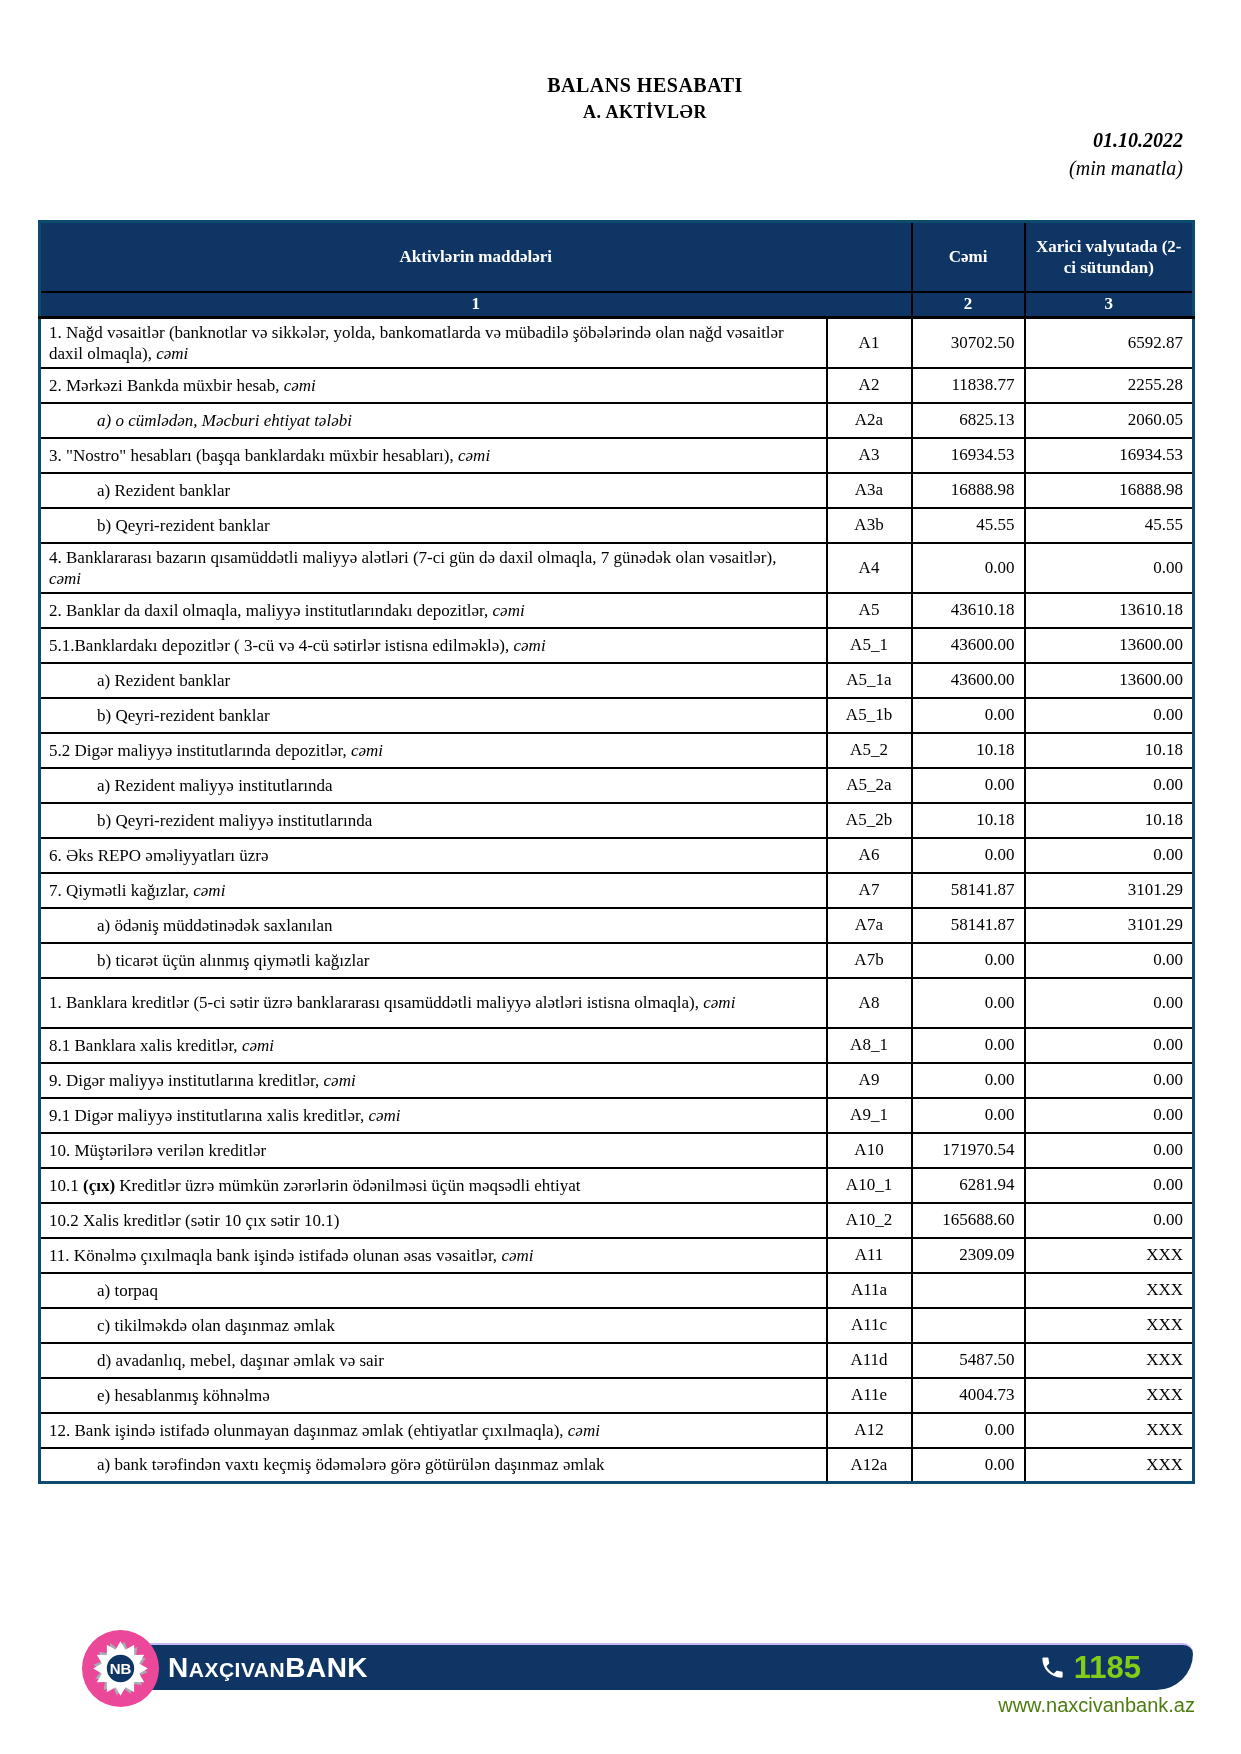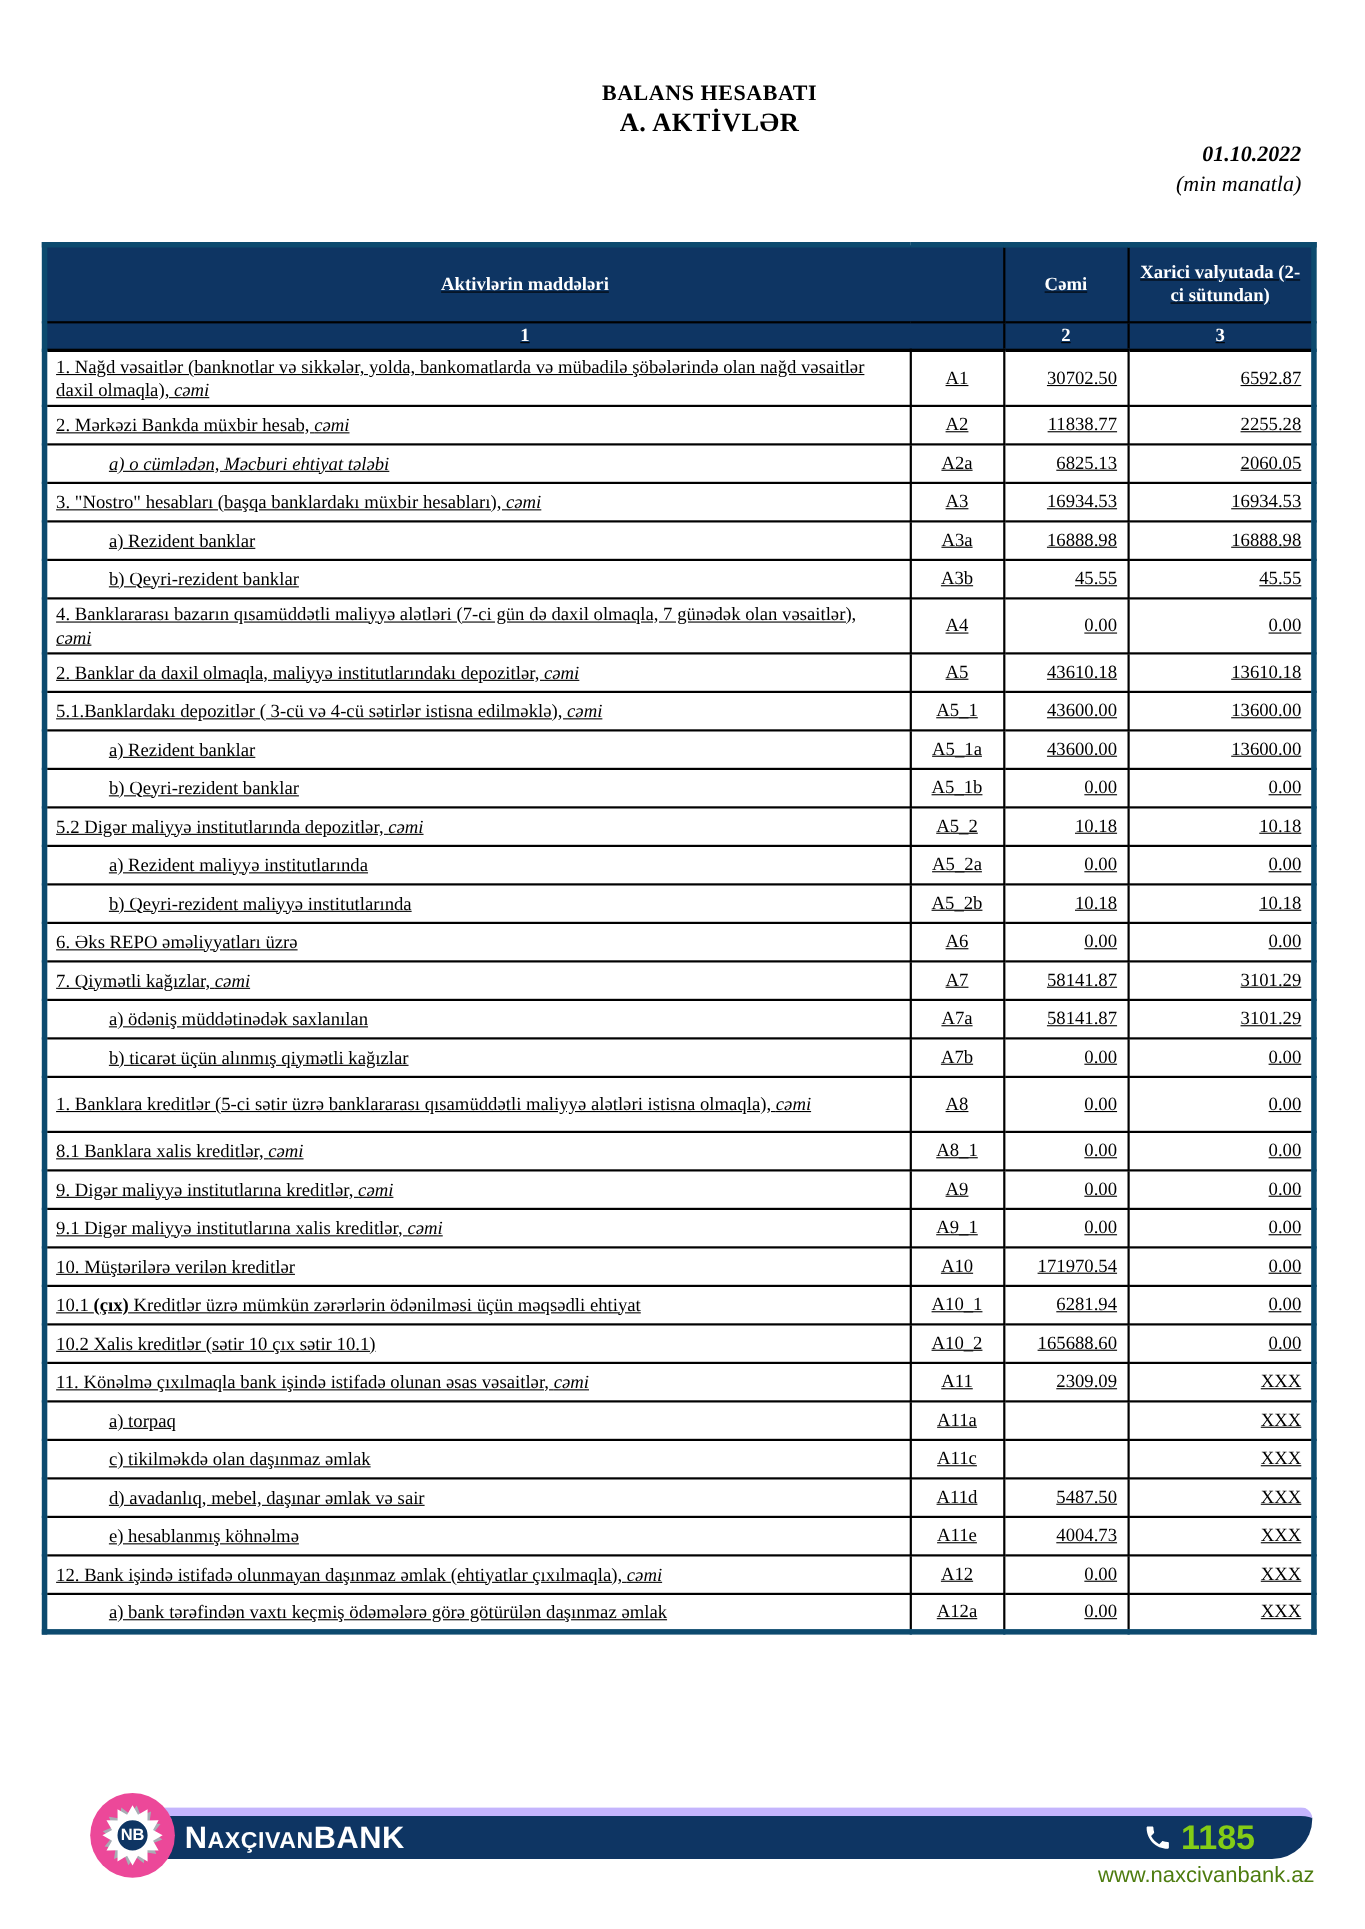--- a/index.html
+++ b/index.html
@@ -2,45 +2,45 @@
 <html><head>
 <meta charset="utf-8">
 <style>
   html,body{margin:0;padding:0;background:#ffffff;}
   body{width:1241px;height:1754px;position:relative;overflow:hidden;
        font-family:"Liberation Serif","DejaVu Serif",serif;color:#000;}
 
   
   .title-block{position:absolute;top:72px;left:425px;width:440px;text-align:center;}
   .title-block .t1{font-size:20px;font-weight:bold;letter-spacing:.5px;line-height:27px;}
-  .title-block .t2{font-size:24px;font-weight:bold;letter-spacing:.5px;line-height:27px;font-family:Liberation Serif, serif;}
+  .title-block .t2{font-size:18px;font-weight:bold;letter-spacing:.5px;line-height:27px;font-family:Liberation Serif, serif;}
   .date-block{position:absolute;top:126px;right:58px;text-align:right;}
   .date-block .d1{font-size:20px;font-weight:bold;font-style:italic;line-height:28px;}
   .date-block .d2{font-size:20px;font-style:italic;line-height:28px;}
 
   
   table.assets{position:absolute;left:38px;top:220px;width:1154px;
-      border-collapse:collapse;table-layout:fixed;border:5px solid #0c4a6e;text-decoration:underline;}
+      border-collapse:collapse;table-layout:fixed;border:3px solid #0c4a6e;}
   table.assets th,table.assets td{border:2px solid #000;box-sizing:border-box;vertical-align:middle;}
   tr.hdr th{background:#0e3563;color:#fff;font-weight:bold;font-size:17px;height:70px;
       text-align:center;padding:0 6px;line-height:21px;}
   tr.numrow th{background:#0e3563;color:#fff;font-weight:bold;font-size:17px;height:26px;
       text-align:center;border-bottom:3px solid #000;}
   table.assets td{font-size:17px;height:35px;background:#fff;}
   tr.tall td{height:50px;}
   td.lbl{padding:2px 34px 2px 8px;line-height:21px;text-align:left;}
   td.lbl.ind{padding-left:56px;}
   td.code{text-align:center;font-size:16px;padding:0 2px;}
   td.num{text-align:right;padding-right:9px;}
   .it{font-style:italic;}
   .bd{font-weight:bold;}
 
   
   .footer-bar{position:absolute;left:112px;top:1643px;width:1081px;height:47px;
-      background:#0e3563;border-radius:0 12px 42px 0;border-top:8px solid #c4b5fd;
+      background:#0e3563;border-radius:0 12px 42px 0;border-top:2px solid #c4b5fd;
       box-sizing:border-box;}
   .bank-name{position:absolute;left:56px;top:50%;transform:translateY(-50%);
       font-family:"Liberation Sans","DejaVu Sans",sans-serif;font-weight:bold;color:#fff;
       letter-spacing:.5px;white-space:nowrap;}
   .bank-name .big{font-size:28px;}
   .bank-name .small{font-size:21px;}
   .phone-block{position:absolute;right:52px;top:50%;transform:translateY(-50%);
       display:flex;align-items:center;gap:8px;color:#84cc16;}
   .phone-block .pn{font-family:"Liberation Sans","DejaVu Sans",sans-serif;
       font-weight:bold;font-size:31px;}

